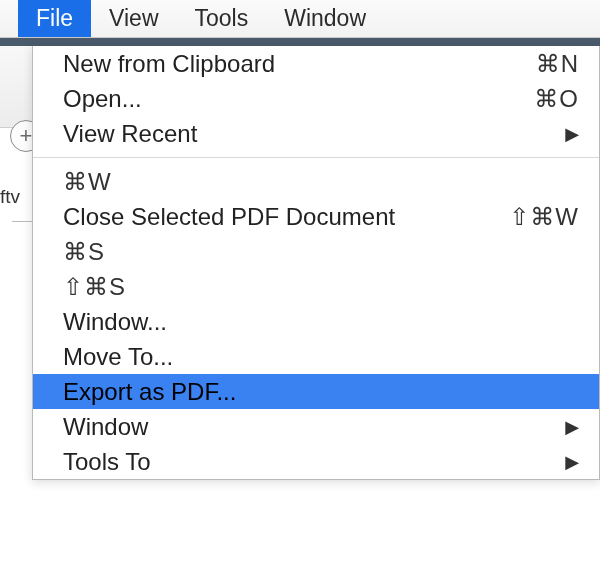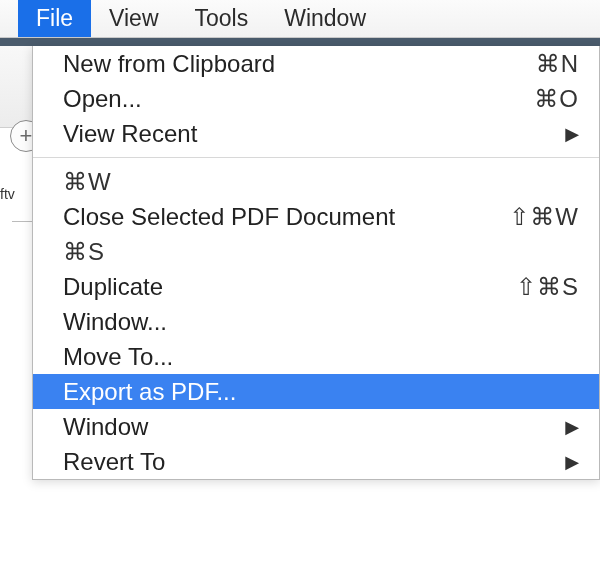--- a/index.html
+++ b/index.html
@@ -61,21 +61,21 @@
       display: flex;
       align-items: center;
       justify-content: center;
       color: #6b6b6b;
       font-size: 22px;
       background: #fcfcfc;
     }
     .bg-text {
       position: absolute;
       left: 0; top: 140px;
-      font-size: 14px;
+      font-size: 19px;
       color: #333;
     }
     .bg-line {
       position: absolute;
       left: 12px; top: 175px;
       width: 30px;
       height: 1px;
       background: #bbb;
     }
     .dropdown {
@@ -92,21 +92,21 @@
       display: flex;
       align-items: center;
       height: 35px;
       padding-left: 30px;
       padding-right: 20px;
       font-size: 24px;
       cursor: default;
     }
     .menu-item.highlight {
       background: #3a82f1;
-      color: #ffffff;
+      color: #000000;
     }
     .menu-label { flex: 1; }
     .menu-shortcut {
       font-size: 24px;
       letter-spacing: 1px;
       color: #333;
       white-space: nowrap;
     }
     .menu-arrow {
       font-size: 18px;
@@ -159,34 +159,33 @@
       <span class="menu-shortcut">⌘W</span>
     </div>
     <div class="menu-item">
       <span class="menu-label">Close Selected PDF Document</span>
       <span class="menu-shortcut">⇧⌘W</span>
     </div>
     <div class="menu-item">
       <span class="menu-shortcut">⌘S</span>
     </div>
     <div class="menu-item">
-      <span class="menu-label">Duplicate</span>
       <span class="menu-shortcut">⇧⌘S</span>
     </div>
     <div class="menu-item">
       <span class="menu-label">Window...</span>
     </div>
     <div class="menu-item">
       <span class="menu-label">Move To...</span>
     </div>
     <div class="menu-item highlight">
       <span class="menu-label">Export as PDF...</span>
     </div>
     <div class="menu-item">
       <span class="menu-label">Window</span>
       <span class="menu-arrow">▶</span>
     </div>
     <div class="menu-item">
-      <span class="menu-label">Revert To</span>
+      <span class="menu-label">Tools To</span>
       <span class="menu-arrow">▶</span>
     </div>
   </div>
 </div>
 
 </body></html>

